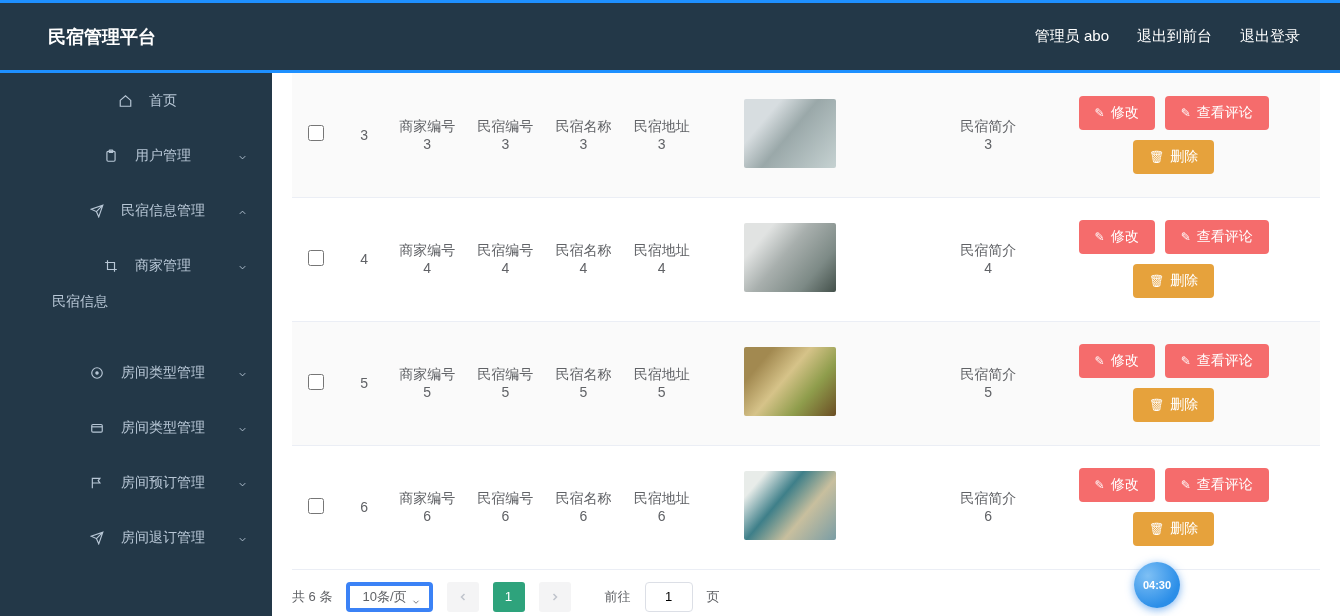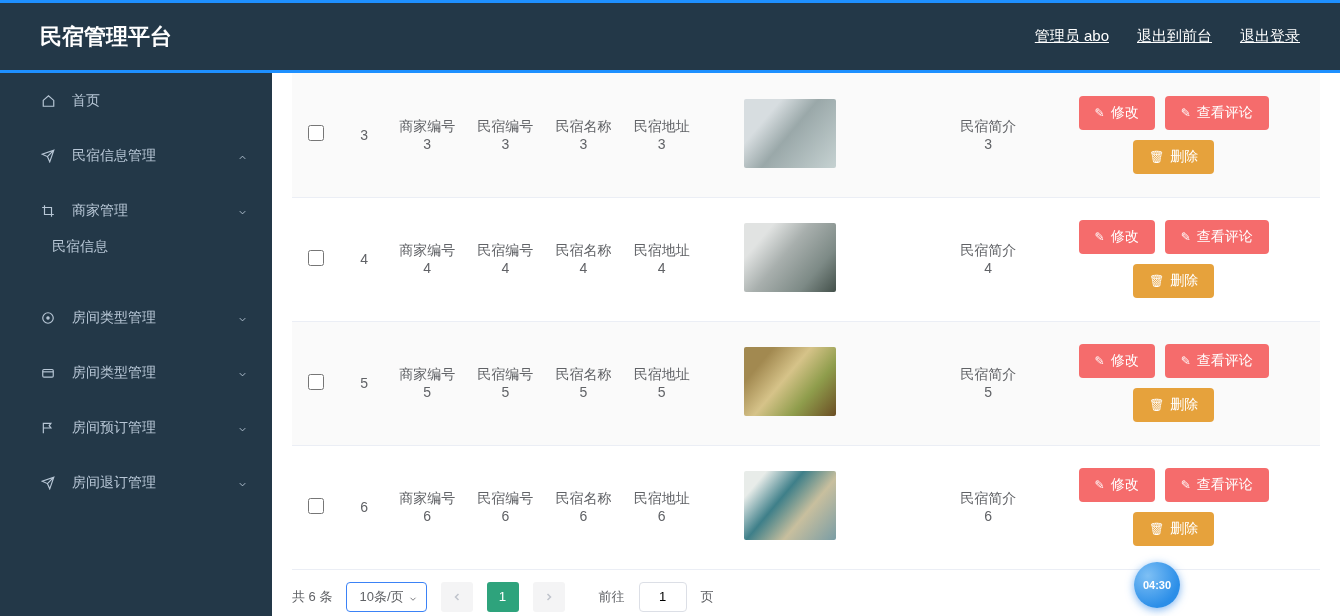--- a/index.html
+++ b/index.html
@@ -1,25 +1,25 @@
 <!DOCTYPE html>
 <html><head>
 <meta charset="utf-8">
 <style>
   * { box-sizing: border-box; margin: 0; padding: 0; }
   body { font-family: "Microsoft YaHei", "PingFang SC", Arial, sans-serif; background: #f5f5f5; width: 1340px; height: 616px; overflow: hidden; }
   .top-blue { height: 3px; background: #1e90ff; }
   .header { height: 67px; background: #233848; display: flex; align-items: center; justify-content: space-between; padding: 0 40px; color: #fff; }
-  .header-title { font-size: 22px; font-weight: bold; }
+  .header-title { font-size: 18px; font-weight: bold; margin-left: 8px; }
   .header-right { display: flex; gap: 28px; font-size: 15px; }
-  .header-right span { cursor: pointer; text-decoration: underline; }
+  .header-right span { cursor: pointer; }
   .divider-blue { height: 3px; background: #1e90ff; }
   .main { display: flex; height: calc(616px - 73px); }
   .sidebar { width: 272px; background: #233848; color: #b8c7d6; overflow: hidden; }
-  .menu-item { display: flex; align-items: center; padding: 0 18px 0 38px; height: 55px; font-size: 14px; cursor: pointer; position: relative; }
+  .menu-item { display: flex; align-items: center; padding: 0 18px 0 38px; height: 55px; font-size: 14px; cursor: pointer; position: relative; justify-content: center; }
   .menu-item .mi-icon { width: 20px; display: inline-flex; align-items: center; justify-content: center; margin-right: 14px; }
   .menu-item .chev { position: absolute; right: 24px; top: 22px; }
   .submenu-item { padding-left: 52px; height: 52px; display: flex; align-items: flex-start; font-size: 14px; cursor: pointer; }
   .content { flex: 1; background: #fff; padding: 0 20px; overflow: hidden; position: relative; }
   .table { width: 100%; border-collapse: collapse; }
   .table tr { border-bottom: 1px solid #ebeef5; }
   .table td { padding: 0 8px; text-align: center; font-size: 14px; color: #606266; vertical-align: middle; }
   .row-even { background: #fafafa; }
   .row-odd { background: #ffffff; }
   .row-h { height: 124px; }
@@ -35,21 +35,21 @@
   .thumb.r3 { background: linear-gradient(130deg,#d7dde0 25%,#9aa8a9 50%,#c6d2d2 100%); }
   .thumb.r4 { background: linear-gradient(130deg,#e1e3e2 20%,#a8afad 45%,#7d8a86 75%,#43504a 100%); }
   .thumb.r5 { background: linear-gradient(130deg,#a28950 20%,#d6c389 45%,#8f9d4c 70%,#6b4e24 100%); }
   .thumb.r6 { background: linear-gradient(130deg,#e8ece9 15%,#3e7f89 40%,#c8bf9e 65%,#7a9da5 100%); }
   .ops-wrap { display: flex; flex-wrap: wrap; gap: 10px; justify-content: center; align-items: center; padding: 6px 0; }
   .btn { border: none; border-radius: 4px; color: #fff; font-size: 14px; padding: 8px 16px; cursor: pointer; display: inline-flex; align-items: center; gap: 6px; }
   .btn .bicn { font-size: 12px; }
   .btn-red { background: #f56c6c; }
   .btn-orange { background: #e6a23c; }
   .pager { display: flex; align-items: center; gap: 14px; font-size: 13px; color: #606266; margin-top: 12px; }
-  .select-page { border: 1px solid #3b82f6; border-radius: 4px; height: 30px; display: flex; align-items: center; padding: 0 22px 0 12px; position: relative; background: #fff; cursor: pointer; }
+  .select-page { border: 4px solid #3b82f6; border-radius: 4px; height: 30px; display: flex; align-items: center; padding: 0 22px 0 12px; position: relative; background: #fff; cursor: pointer; }
   .select-page .caret { position: absolute; right: 8px; top: 9px; }
   .pg-btn { width: 32px; height: 30px; border: none; border-radius: 3px; background: #f4f4f5; color: #909399; cursor: pointer; display: inline-flex; align-items: center; justify-content: center; }
   .pg-btn.active { background: #2ea37c; color: #fff; }
   .pg-btn.disabled { color: #c0c4cc; }
   .goto-input { width: 48px; height: 30px; border: 1px solid #dcdfe6; border-radius: 4px; text-align: center; font-size: 13px; }
   .badge-timer { position: absolute; right: 160px; bottom: 8px; width: 46px; height: 46px; border-radius: 50%; background: radial-gradient(circle at 30% 30%, #7ec0f5, #2b8ee8 70%); display: flex; align-items: center; justify-content: center; color: #fff; font-size: 11px; font-weight: bold; box-shadow: 0 2px 8px rgba(40,130,230,.6); }
   svg { stroke: currentColor; fill: none; }
 </style>
 </head>
 <body>
@@ -71,20 +71,32 @@
     <div class="menu-item">
       <span class="mi-icon">
           <svg width="15" height="14" viewBox="0 0 24 24" stroke-width="2">
             <path d="M3 11 L12 3 L21 11 V21 H3 Z"></path>
           </svg>
         </span>
       <span>首页</span>
     </div>
 
 
+    <div class="menu-item">
+      <span class="mi-icon">
+          <svg width="14" height="14" viewBox="0 0 24 24" stroke-width="2">
+            <rect x="5" y="4" width="14" height="17" rx="2"></rect>
+            <rect x="9" y="2" width="6" height="4" rx="1"></rect>
+          </svg>
+        </span>
+      <span>用户管理</span>
+      <span class="chev"><svg width="11" height="11" viewBox="0 0 24 24" stroke-width="2">
+            <path d="M6 9l6 6 6-6"></path>
+          </svg></span>
+    </div>
 
     <div class="menu-item">
       <span class="mi-icon">
           <svg width="14" height="14" viewBox="0 0 24 24" stroke-width="2">
             <path d="M22 2L11 13M22 2L15 22l-4-9-9-4 20-7z"></path>
           </svg>
         </span>
       <span>民宿信息管理</span>
       <span class="chev"><svg width="11" height="11" viewBox="0 0 24 24" stroke-width="2">
             <path d="M6 15l6-6 6 6"></path>

